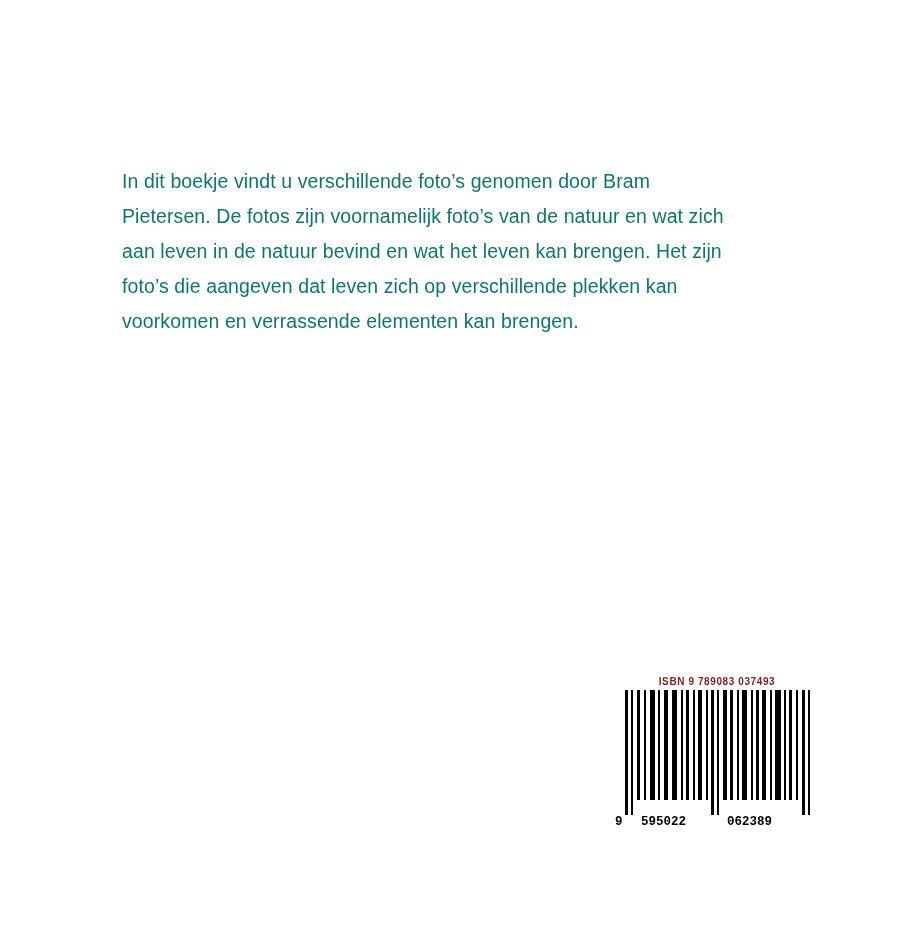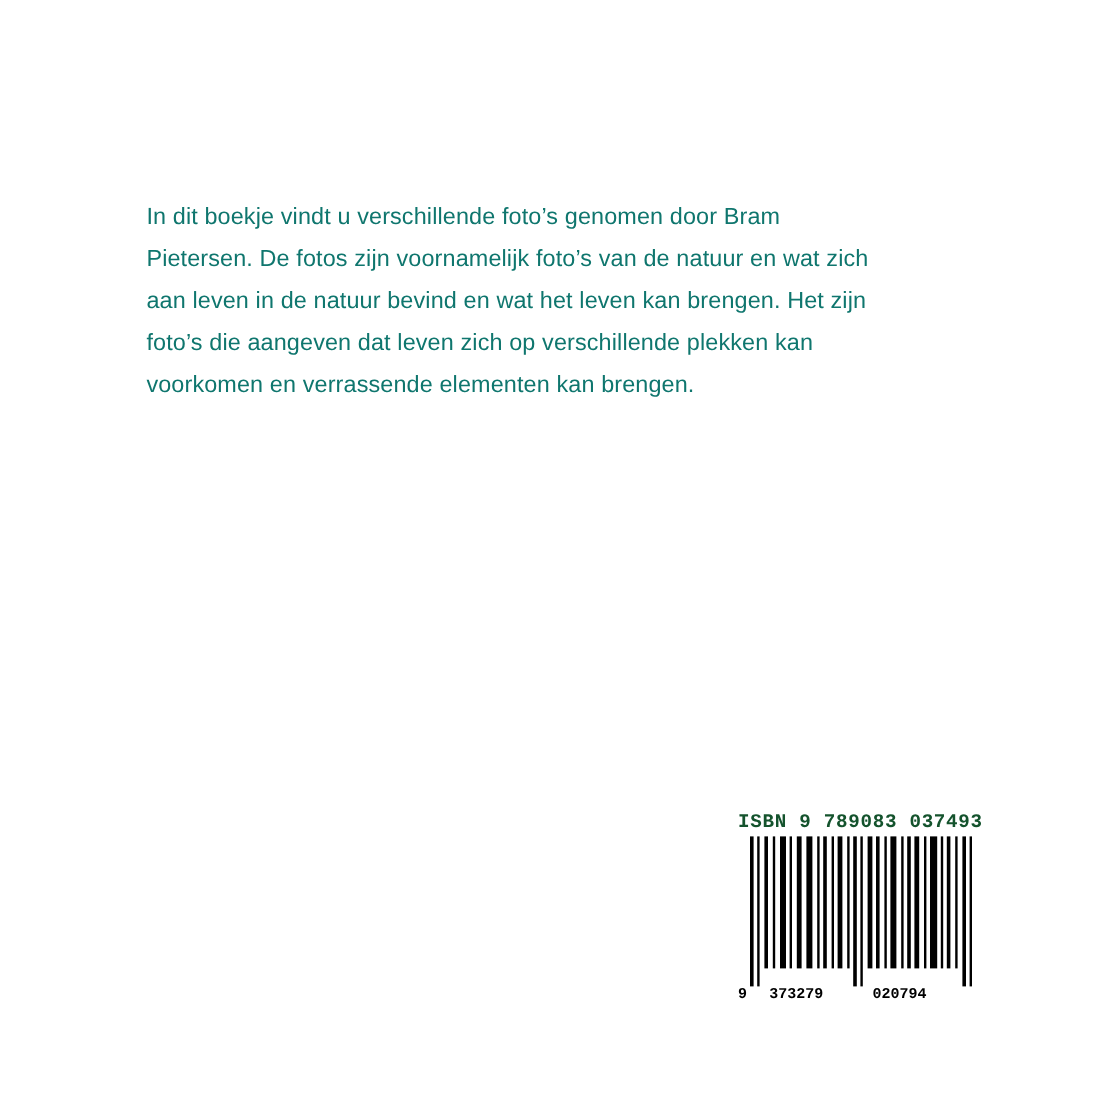--- a/index.html
+++ b/index.html
@@ -35,25 +35,25 @@
   }
 
   .barcode-block {
     position: absolute;
     left: 615px;
     top: 676px;
     width: 204px;
   }
 
   .isbn-text {
-    font-family: Liberation Mono, monospace;
-    font-size: 16px;
+    font-family: Liberation Sans, sans-serif;
+    font-size: 10px;
     letter-spacing: 0.6px;
     font-weight: 700;
-    color: #14532d;
+    color: #7f1d1d;
     text-align: center;
     margin-bottom: 3px;
     white-space: nowrap;
   }
 
   .bars {
     position: relative;
     height: 125px;
     width: 204px;
     background: #ffffff;
@@ -114,18 +114,18 @@
         <div class="bar" style="left: 155px; width: 2px; height: 110px; background: rgb(0, 0, 0);"></div>
         <div class="bar" style="left: 160px; width: 6px; height: 110px; background: rgb(0, 0, 0);"></div>
         <div class="bar" style="left: 169px; width: 2px; height: 110px; background: rgb(0, 0, 0);"></div>
         <div class="bar" style="left: 174px; width: 3px; height: 110px; background: rgb(0, 0, 0);"></div>
         <div class="bar" style="left: 181px; width: 2px; height: 110px; background: rgb(0, 0, 0);"></div>
         <div class="bar" style="left: 187px; width: 3px; height: 125px; background: rgb(0, 0, 0);"></div>
         <div class="bar" style="left: 193px; width: 2px; height: 125px; background: rgb(0, 0, 0);"></div>
       </div>
     <div class="digits">
         <span style="left: 0px;">9</span>
-        <span style="left: 26px;">373279</span>
-        <span style="left: 112px;">020794</span>
+        <span style="left: 26px;">595022</span>
+        <span style="left: 112px;">062389</span>
       </div>
   </div>
 
 </div>
 
 </body></html>

